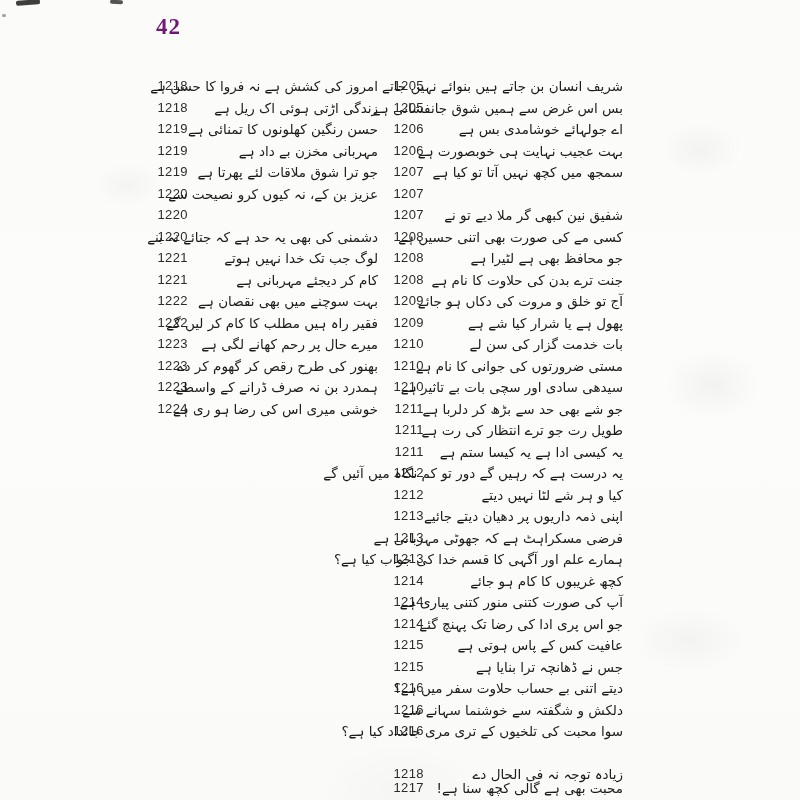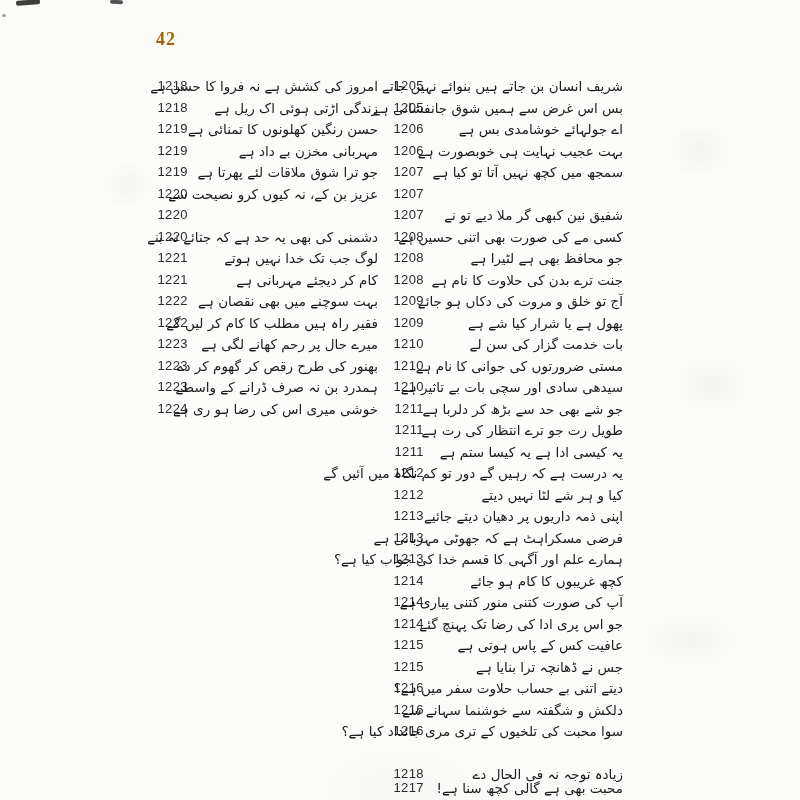--- a/index.html
+++ b/index.html
@@ -22,23 +22,23 @@
       radial-gradient(120px 70px at 400px 790px, rgba(0,0,0,0.02), transparent 70%),
       linear-gradient(180deg, #fbfbf9 0%, #fcfcfb 50%, #fafaf8 100%);
     pointer-events: none;
   }
   .speck { position: absolute; background: #1c1c1c; border-radius: 2px; }
   .speck-1 { left: 16px; top: 0; width: 24px; height: 5px; transform: rotate(-4deg); opacity: .85; }
   .speck-2 { left: 110px; top: 0; width: 13px; height: 4px; transform: rotate(3deg); opacity: .75; }
   .speck-3 { left: 2px; top: 14px; width: 4px; height: 3px; opacity: .4; }
 
   .page-header {
-    position: absolute; left: 156px; top: 29px;
+    position: absolute; left: 156px; top: 14px;
     font-family: "Liberation Serif", serif;
-    font-weight: bold; font-size: 18px; color: #a16207;
+    font-weight: bold; font-size: 23px; color: #701a75;
     letter-spacing: 1px;
   }
 
   #index-rows { position: absolute; inset: 0; margin-top: 24px; }
   .row { position: absolute; left: 0; width: 800px; height: 22px; }
   .cell {
     position: absolute; top: 0; height: 22px; line-height: 22px;
     white-space: nowrap; color: #1f1f1f;
   }
   .num {

